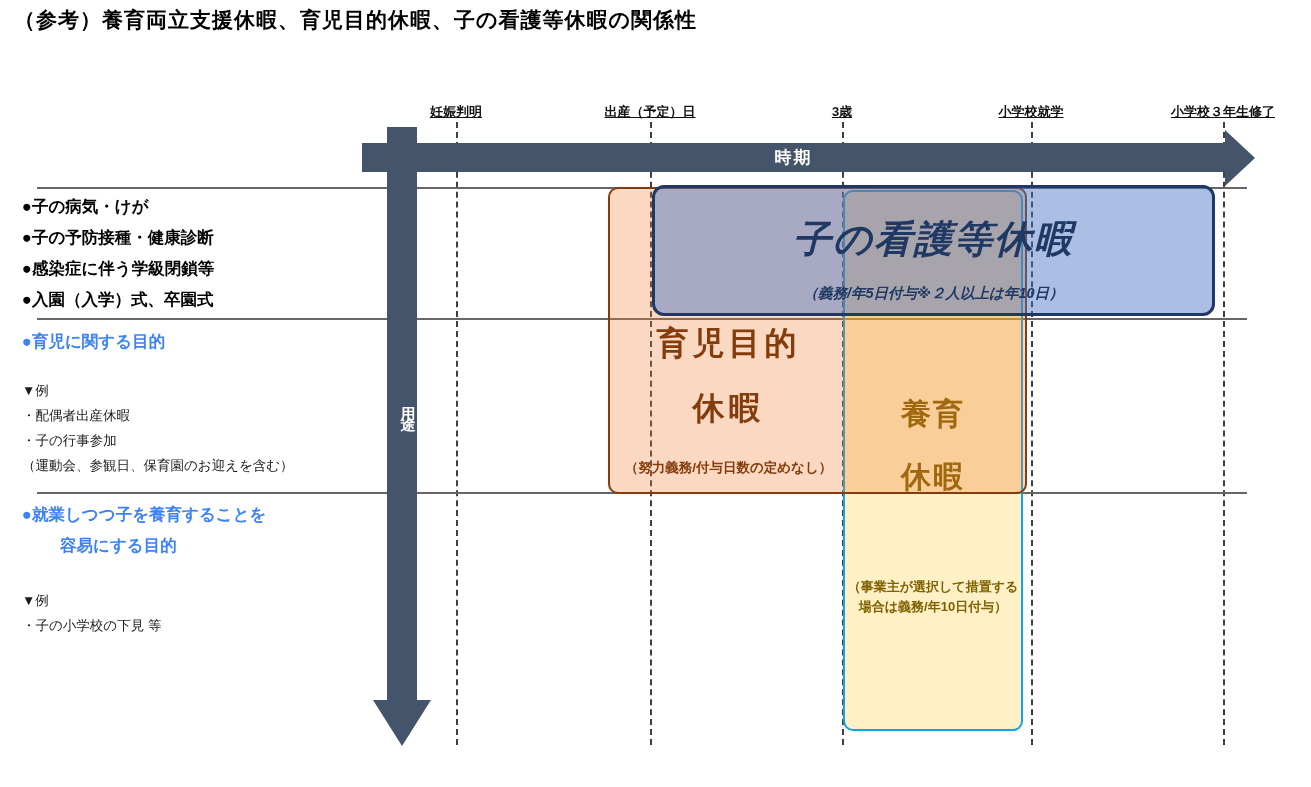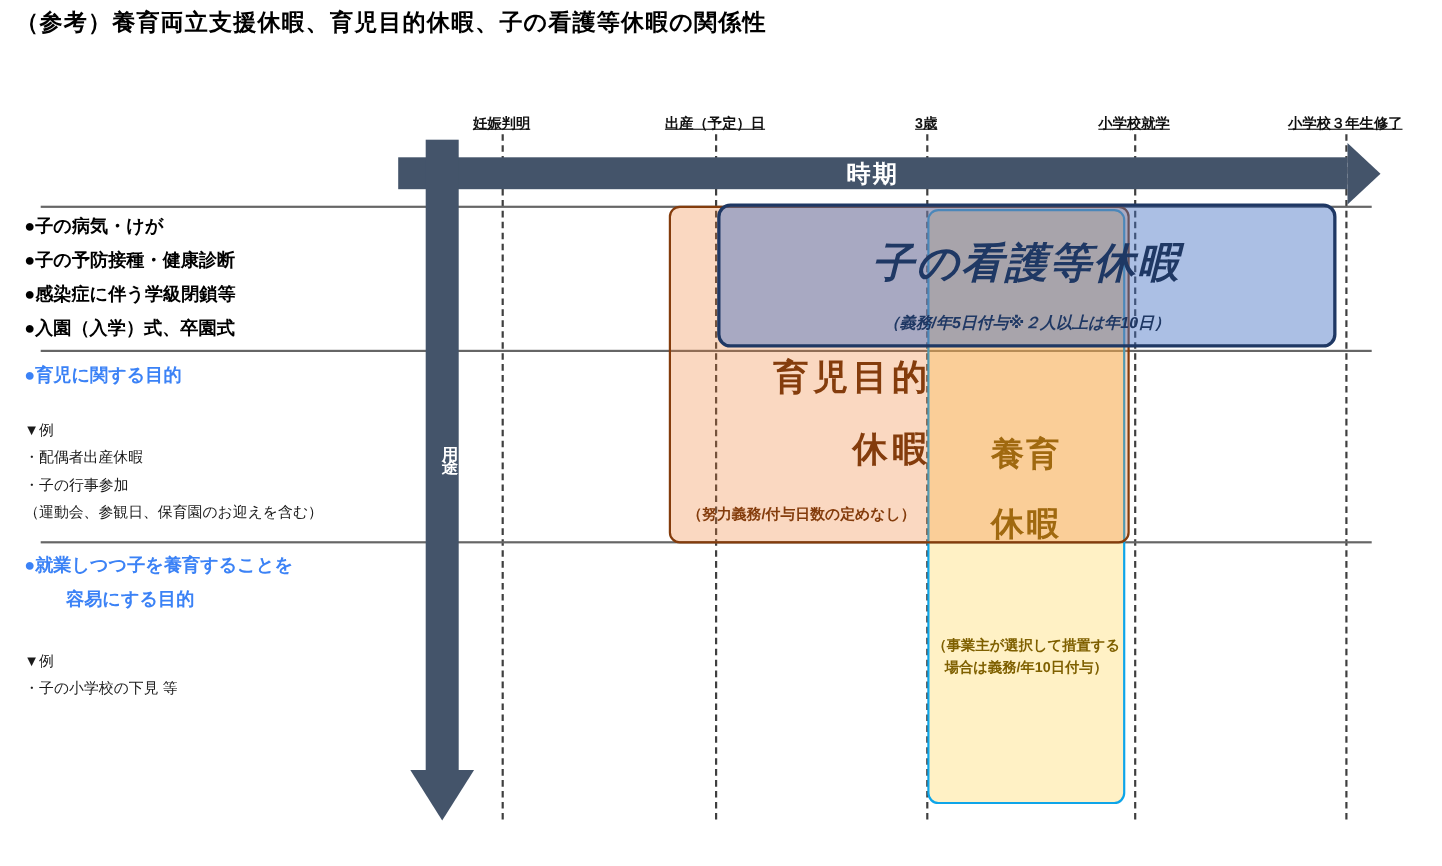--- a/index.html
+++ b/index.html
@@ -7,21 +7,21 @@
     position:relative;width:1311px;height:787px;background:#ffffff;overflow:hidden;
     font-family:"Liberation Sans","DejaVu Sans",sans-serif;color:#111;
   }
   .page-title{position:absolute;left:14px;top:6px;font-size:21px;font-weight:bold;letter-spacing:1px;color:#000;}
 
   
   .milestone{position:absolute;top:103px;transform:translateX(-50%);font-size:13px;font-weight:bold;white-space:nowrap;color:#111;text-decoration:underline;}
   .vline{position:absolute;top:122px;height:623px;width:0;border-left:2px dashed #3f3f3f;z-index:1;}
   .haxis-bar{position:absolute;left:362px;top:143px;width:863px;height:29px;background:#44546a;z-index:2;
              display:flex;align-items:center;justify-content:center;}
-  .haxis-label{color:#fff;font-size:22px;font-weight:bold;letter-spacing:2px;}
+  .haxis-label{color:#fff;font-size:17px;font-weight:bold;letter-spacing:2px;}
   .haxis-head{position:absolute;left:1225px;top:130px;width:0;height:0;z-index:2;
               border-left:30px solid #44546a;border-top:28px solid transparent;border-bottom:28px solid transparent;}
 
   
   .vaxis-shaft{position:absolute;left:387px;top:127px;width:30px;height:573px;background:#44546a;z-index:2;}
   .vaxis-head{position:absolute;left:373px;top:700px;width:0;height:0;z-index:2;
               border-top:46px solid #44546a;border-left:29px solid transparent;border-right:29px solid transparent;}
   .vaxis-label{position:absolute;top:268px;left:0;width:100%;display:flex;justify-content:center;
                writing-mode:vertical-rl;color:#fff;font-size:15px;font-weight:bold;letter-spacing:10px;}
 
@@ -42,21 +42,21 @@
              border:2.5px solid #843c0c;z-index:4;}
   .box-kango{left:652px;top:185px;width:563px;height:131px;background:rgba(68,114,196,0.45);
              border:3px solid #1f3864;border-radius:12px;z-index:5;font-style:italic;}
 
   .kango-title{position:absolute;top:26px;left:0;width:100%;text-align:center;
                font-size:38px;font-weight:bold;color:#1f3864;letter-spacing:2px;}
   .kango-note{position:absolute;top:96px;left:0;width:100%;text-align:center;
               font-size:14.5px;font-weight:bold;color:#1f3864;}
 
   .ikuji-text{position:absolute;left:0;top:0;width:237px;height:100%;}
-  .ikuji-title{position:absolute;top:122px;left:0;width:100%;text-align:right;
+  .ikuji-title{position:absolute;top:122px;left:0;width:100%;text-align:center;
                font-size:32px;font-weight:bold;color:#843c0c;line-height:65px;letter-spacing:4px;}
   .ikuji-note{position:absolute;top:270px;left:0;width:100%;text-align:center;
               font-size:13.5px;font-weight:bold;color:#843c0c;}
 
   .youiku-title{position:absolute;top:190px;left:0;width:100%;text-align:center;
                 font-size:30px;font-weight:bold;color:#7f6000;line-height:63px;letter-spacing:2px;}
   .youiku-note{position:absolute;top:385px;left:0;width:100%;text-align:center;
                font-size:13px;font-weight:bold;color:#7f6000;line-height:20px;}
 </style>
 </head>

